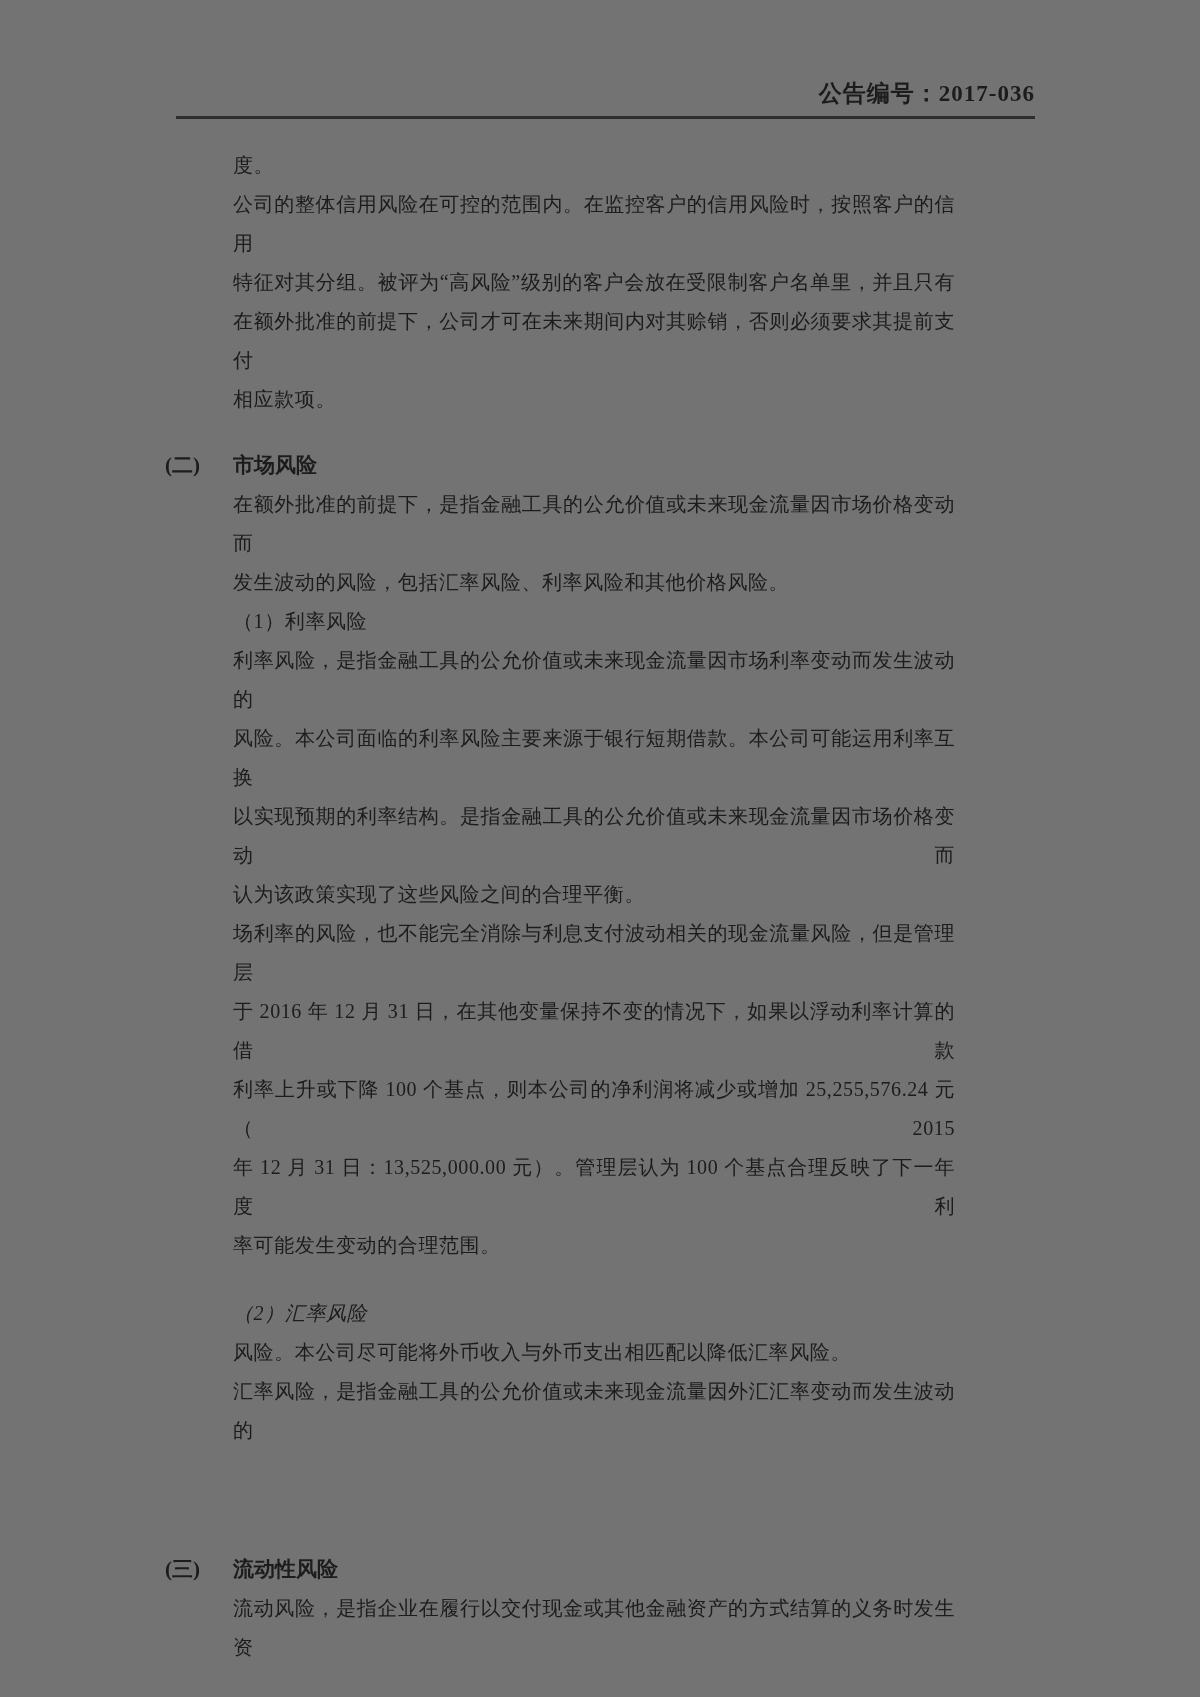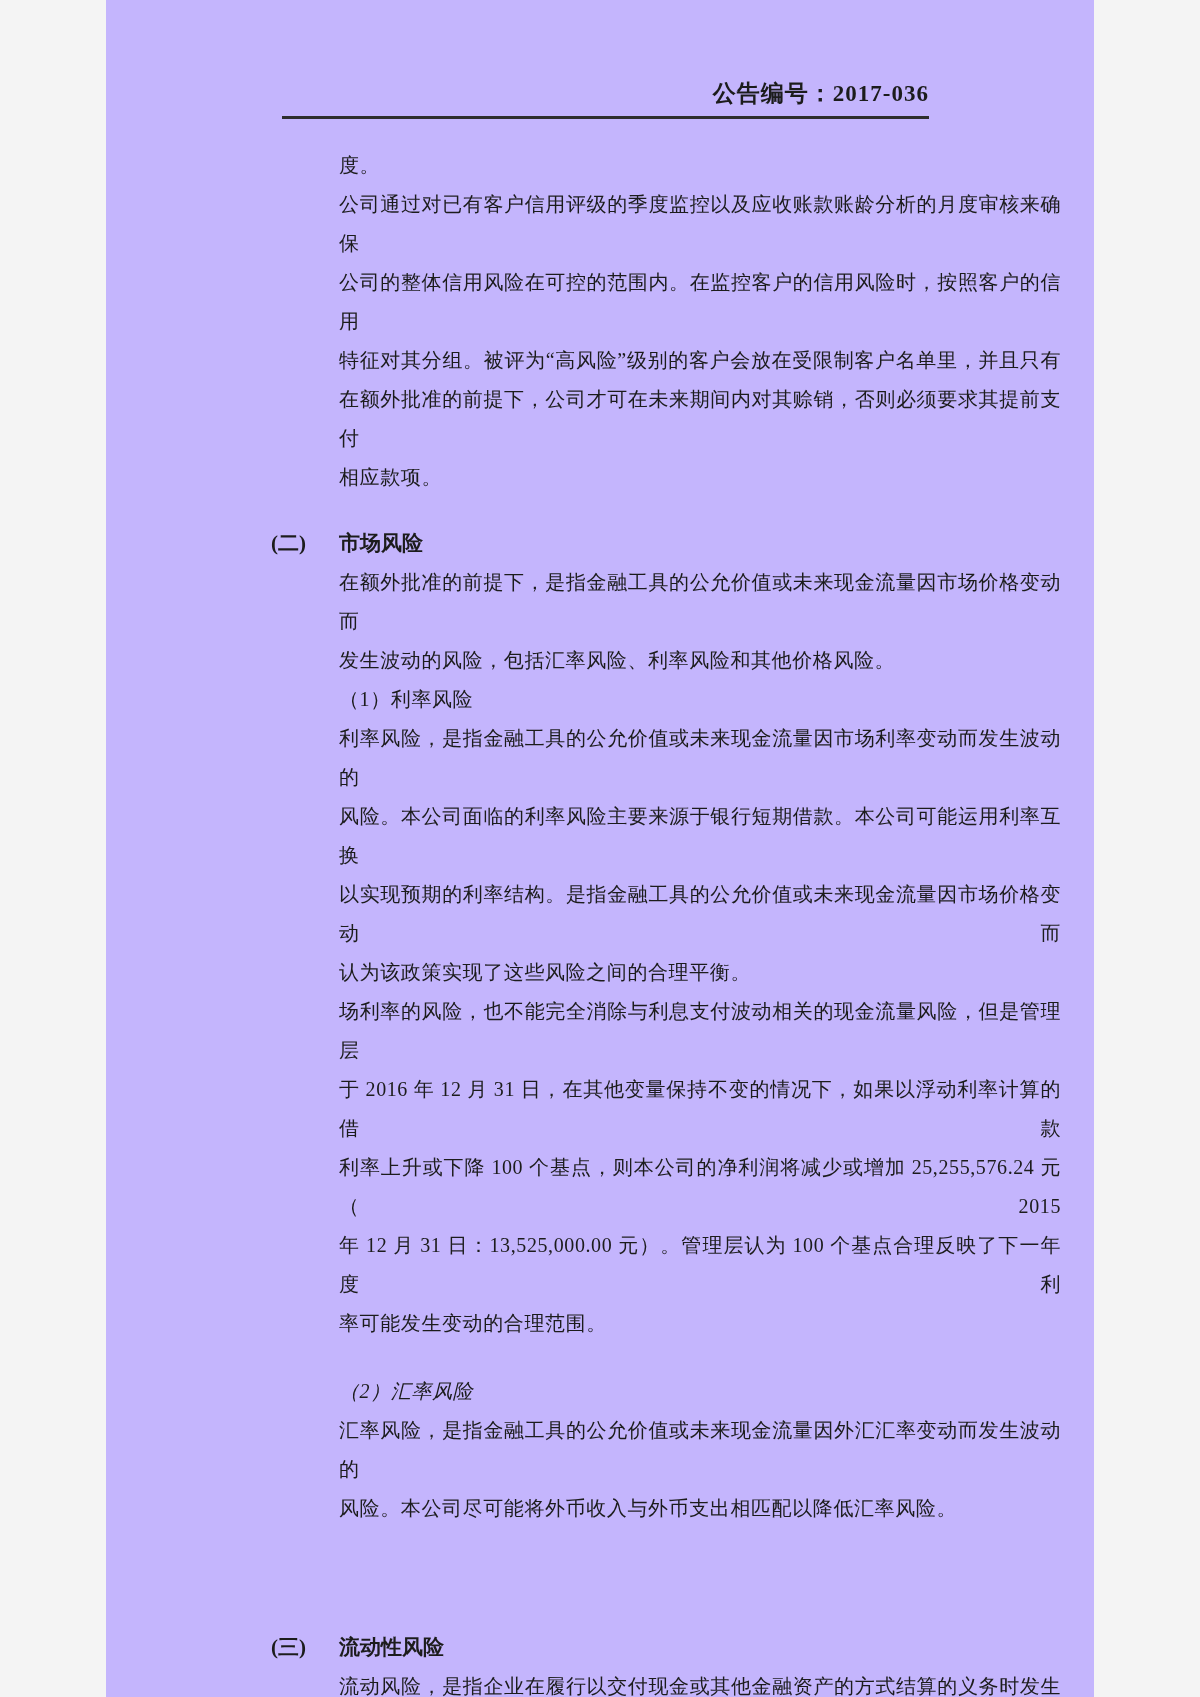--- a/index.html
+++ b/index.html
@@ -3,24 +3,24 @@
 <meta charset="utf-8">
 <style>
   html, body {
     margin: 0;
     padding: 0;
     background: #f4f4f4;
     font-family: "Liberation Serif", "DejaVu Serif", serif;
   }
   .page {
     position: relative;
-    width: 988px;
+    width: 1200px;
     height: 1697px;
     margin: 0 auto;
-    background: #c4b5fd;
+    background: #737373;
     color: #1c1c1c;
     overflow: hidden;
   }
   
   .doc-num {
     padding-top: 78px;
     margin-right: 165px;
     text-align: right;
     font-size: 23px;
     font-weight: bold;
@@ -70,21 +70,20 @@
 </head>
 <body>
 
 <div class="page">
 
   <div class="doc-num">公告编号：2017-036</div>
   <div class="header-rule"></div>
 
   <div class="body-col mt-intro">
     <div class="ln">度。</div>
-    <div class="ln j">公司通过对已有客户信用评级的季度监控以及应收账款账龄分析的月度审核来确保</div>
     <div class="ln j">公司的整体信用风险在可控的范围内。在监控客户的信用风险时，按照客户的信用</div>
     <div class="ln j">特征对其分组。被评为“高风险”级别的客户会放在受限制客户名单里，并且只有</div>
     <div class="ln j">在额外批准的前提下，公司才可在未来期间内对其赊销，否则必须要求其提前支付</div>
     <div class="ln">相应款项。</div>
   </div>
 
   <div class="sec-head mt-intro">
     <span class="sec-num">(二)</span>
     <span class="sec-title">市场风险</span>
   </div>
@@ -98,22 +97,22 @@
     <div class="ln j">风险。本公司面临的利率风险主要来源于银行短期借款。本公司可能运用利率互换</div>
     <div class="ln j">以实现预期的利率结构。是指金融工具的公允价值或未来现金流量因市场价格变动而</div>
     <div class="ln">认为该政策实现了这些风险之间的合理平衡。</div>
     <div class="ln j">场利率的风险，也不能完全消除与利息支付波动相关的现金流量风险，但是管理层</div>
     <div class="ln j">于 2016 年 12 月 31 日，在其他变量保持不变的情况下，如果以浮动利率计算的借款</div>
     <div class="ln j">利率上升或下降 100 个基点，则本公司的净利润将减少或增加 25,255,576.24 元（2015</div>
     <div class="ln j">年 12 月 31 日：13,525,000.00 元）。管理层认为 100 个基点合理反映了下一年度利</div>
     <div class="ln">率可能发生变动的合理范围。</div>
 
     <div class="sub-head gap-sm">（2）汇率风险</div>
+    <div class="ln">风险。本公司尽可能将外币收入与外币支出相匹配以降低汇率风险。</div>
     <div class="ln j">汇率风险，是指金融工具的公允价值或未来现金流量因外汇汇率变动而发生波动的</div>
-    <div class="ln">风险。本公司尽可能将外币收入与外币支出相匹配以降低汇率风险。</div>
   </div>
 
   <div class="sec-head gap-lg">
     <span class="sec-num">(三)</span>
     <span class="sec-title">流动性风险</span>
   </div>
 
   <div class="body-col">
     <div class="ln j">流动风险，是指企业在履行以交付现金或其他金融资产的方式结算的义务时发生资</div>
 

